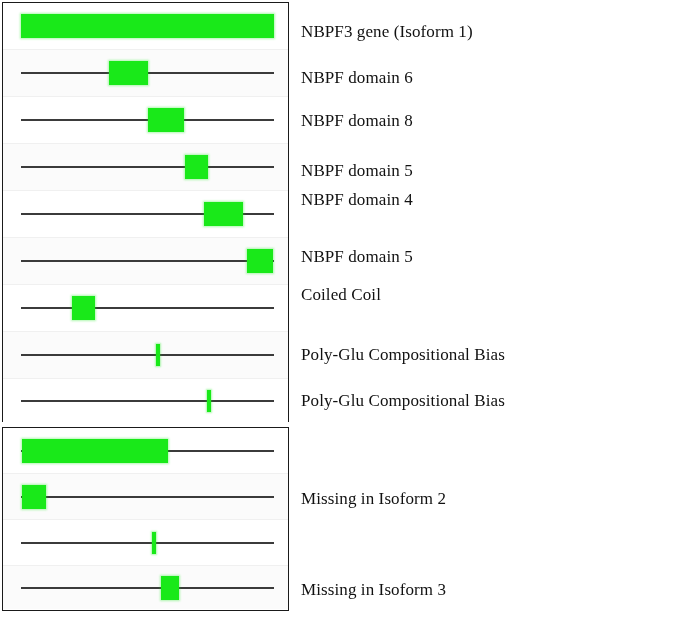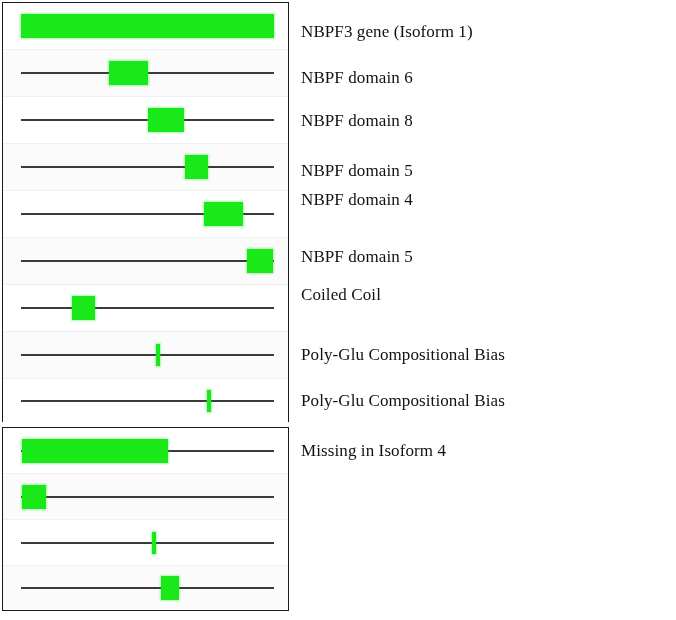--- a/index.html
+++ b/index.html
@@ -156,15 +156,16 @@
 
   <div class="label" style="top:23px">NBPF3  gene (Isoform  1)</div>
   <div class="label" style="top:69px">NBPF  domain  6</div>
   <div class="label" style="top:112px">NBPF  domain  8</div>
   <div class="label" style="top:162px">NBPF  domain  5</div>
   <div class="label" style="top:191px">NBPF  domain  4</div>
   <div class="label" style="top:248px">NBPF  domain  5</div>
   <div class="label" style="top:286px">Coiled  Coil</div>
   <div class="label" style="top:346px">Poly-Glu  Compositional  Bias</div>
   <div class="label" style="top:392px">Poly-Glu  Compositional  Bias</div>
-  <div class="label" style="top:442px">Missing  in  Isoform  4</div>
+  <div class="label" style="top:490px">Missing  in  Isoform  2</div>
+  <div class="label" style="top:581px">Missing  in  Isoform  3</div>
 
 </div>
 
 </body></html>

